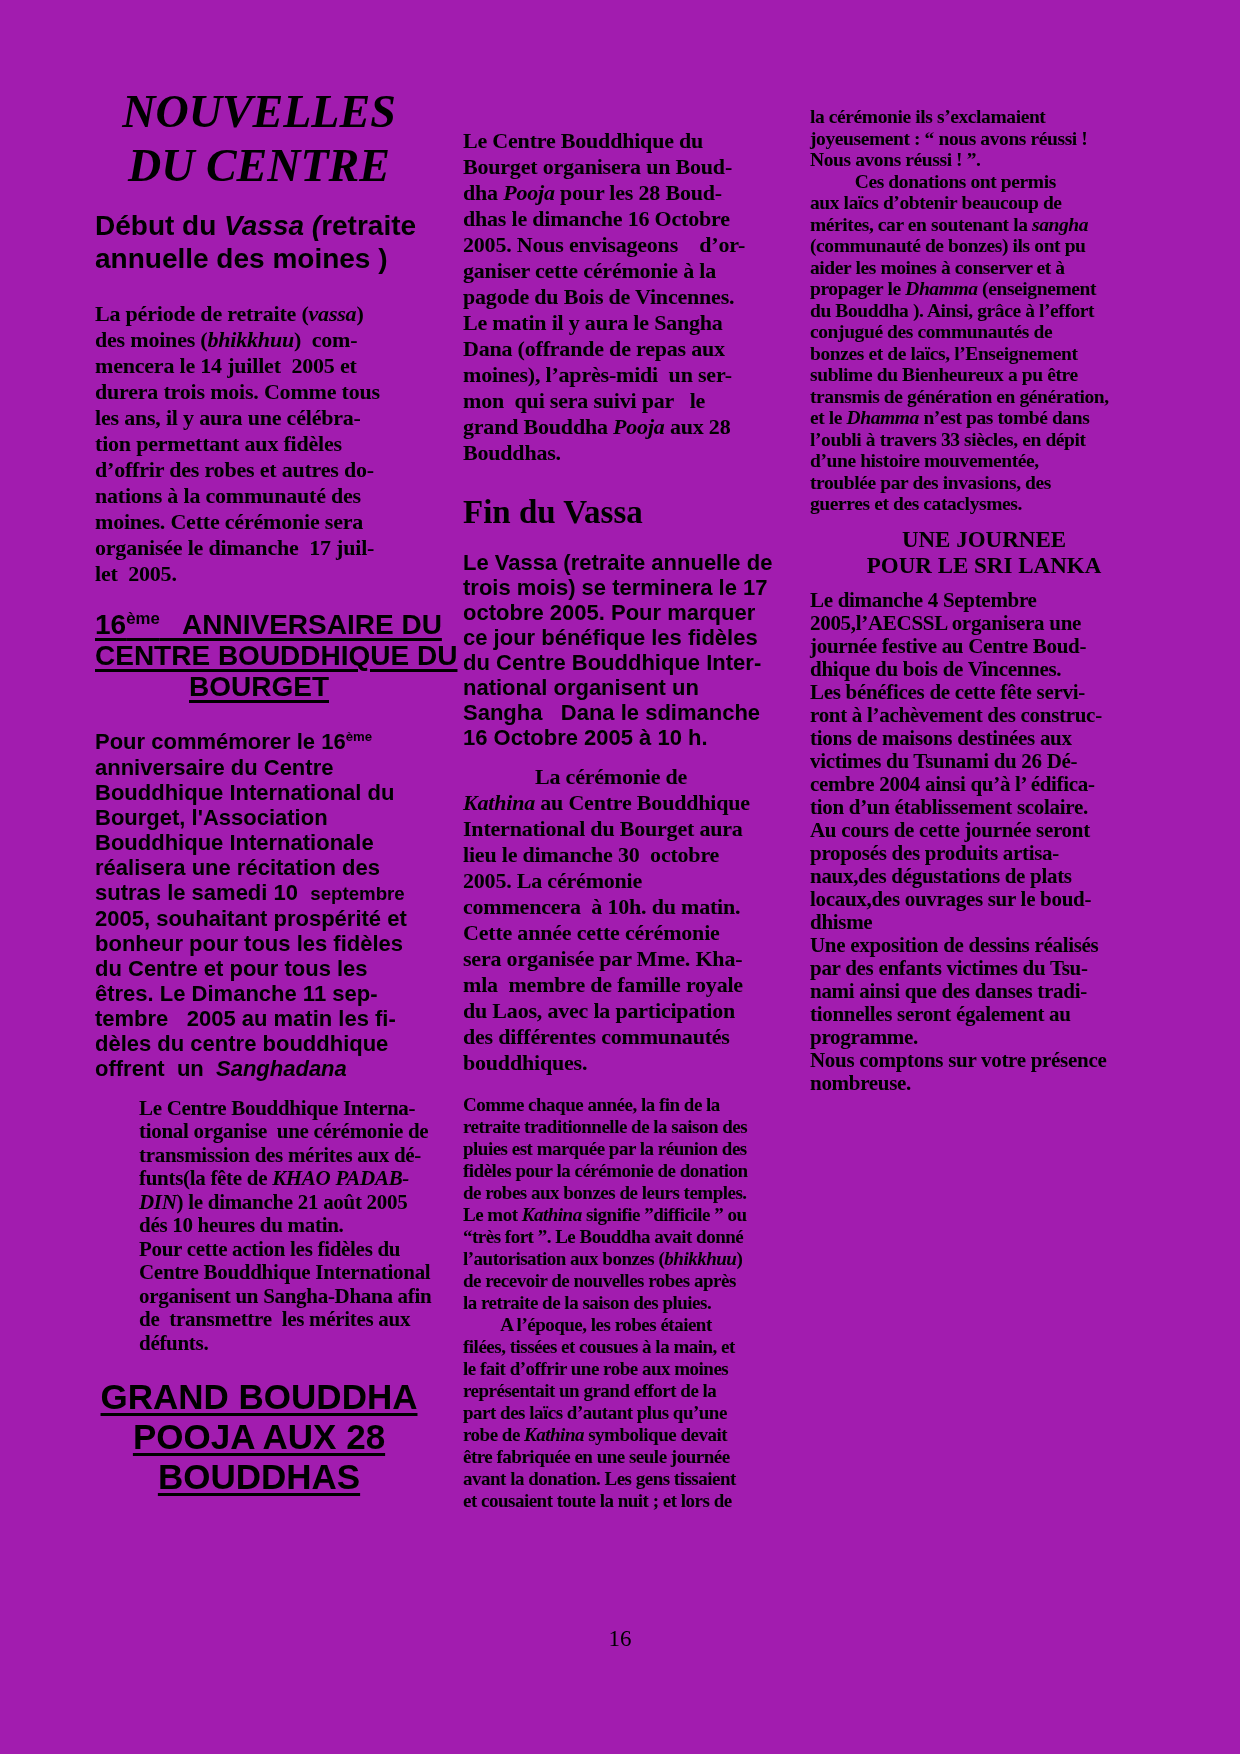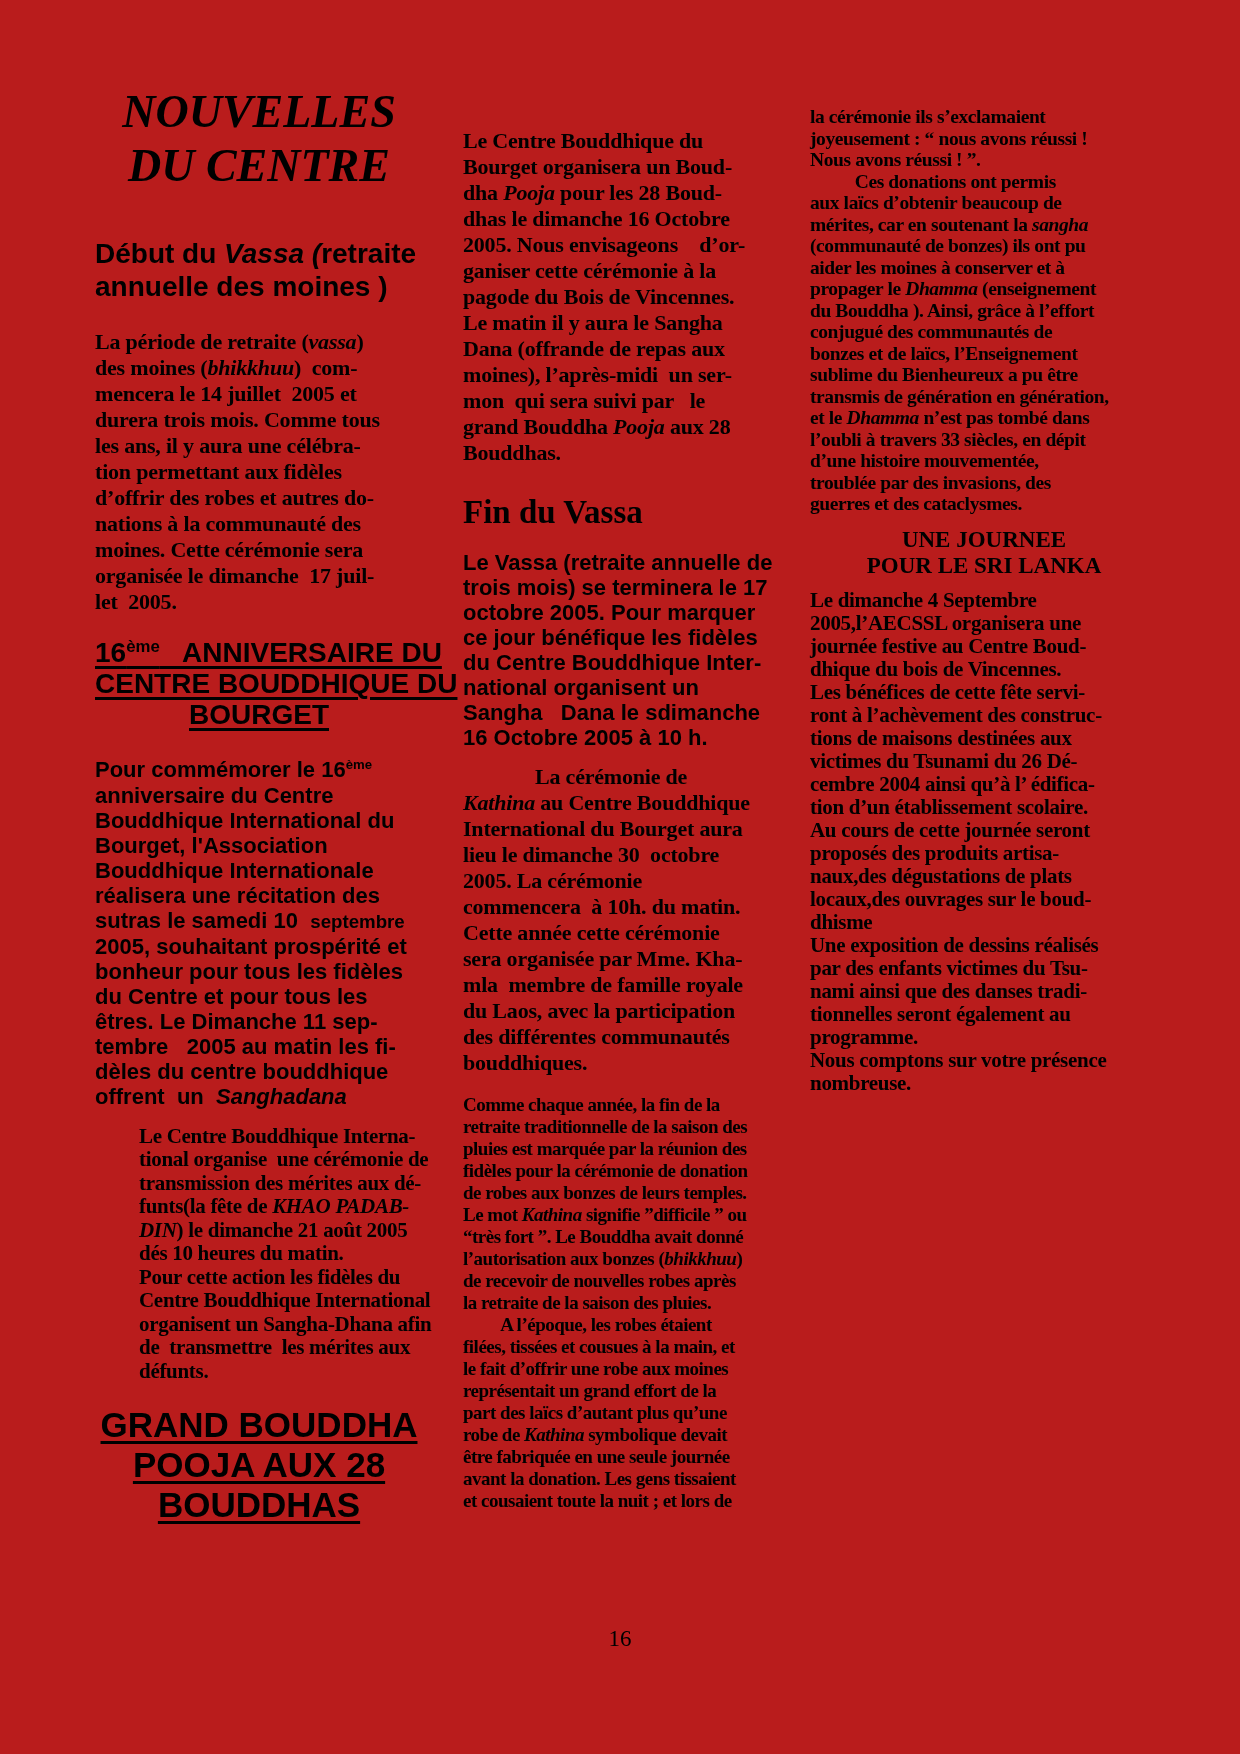--- a/index.html
+++ b/index.html
@@ -1,37 +1,37 @@
 <!DOCTYPE html>
 <html><head>
 <meta charset="utf-8">
 <style>
   * { margin:0; padding:0; box-sizing:border-box; }
   html,body { background:#e8e8e8; }
   #page {
-    position:relative; width:1240px; height:1754px; background:#b91c1c;
+    position:relative; width:1240px; height:1754px; background:#a21caf;
     color:#000; overflow:hidden; font-weight:bold;
   }
   .col { position:absolute; }
   #col-left   { left:95px;  top:85px;  width:328px; }
   #col-middle { left:463px; top:128px; width:312px; }
   #col-right  { left:810px; top:106px; width:348px; }
 
   .block { white-space:pre; }
   .serif { font-family:"Liberation Serif", serif; }
   .sans  { font-family:"Liberation Sans", sans-serif; }
   .center{ text-align:center; }
   .uline { text-decoration:underline; text-decoration-thickness:3px; text-underline-offset:4px; }
   .it { font-style:italic; }
   .sm { font-size:0.85em; }
   sup { font-size:0.6em; vertical-align:super; }
 
   
   .title     { font-size:46px; line-height:54px; font-style:italic; }
-  .h-debut   { margin-top:44px; font-size:28px; line-height:33px; }
+  .h-debut   { margin-top:16px; font-size:28px; line-height:33px; }
   .p-vassa   { margin-top:26px; font-size:22px; line-height:26px; letter-spacing:-0.2px; }
   .h-anniv   { margin-top:16px; font-size:28px; line-height:31px; }
   .p-anniv   { margin-top:22px; font-size:22px; line-height:25px; }
   .h-offrande{ margin-top:18px; font-size:35px; line-height:47px; text-decoration-thickness:4px; text-underline-offset:5px; }
   .p-offrande{ margin-top:16px; font-size:21px; line-height:23.5px; letter-spacing:-0.3px;margin-left:44px; }
   .h-grand   { margin-top:22px; font-size:35px; line-height:40px; }
 
   
   .p-pooja   { font-size:22px; line-height:26px; letter-spacing:-0.2px; }
   .h-fin     { margin-top:26px; font-size:33px; line-height:40px; }

